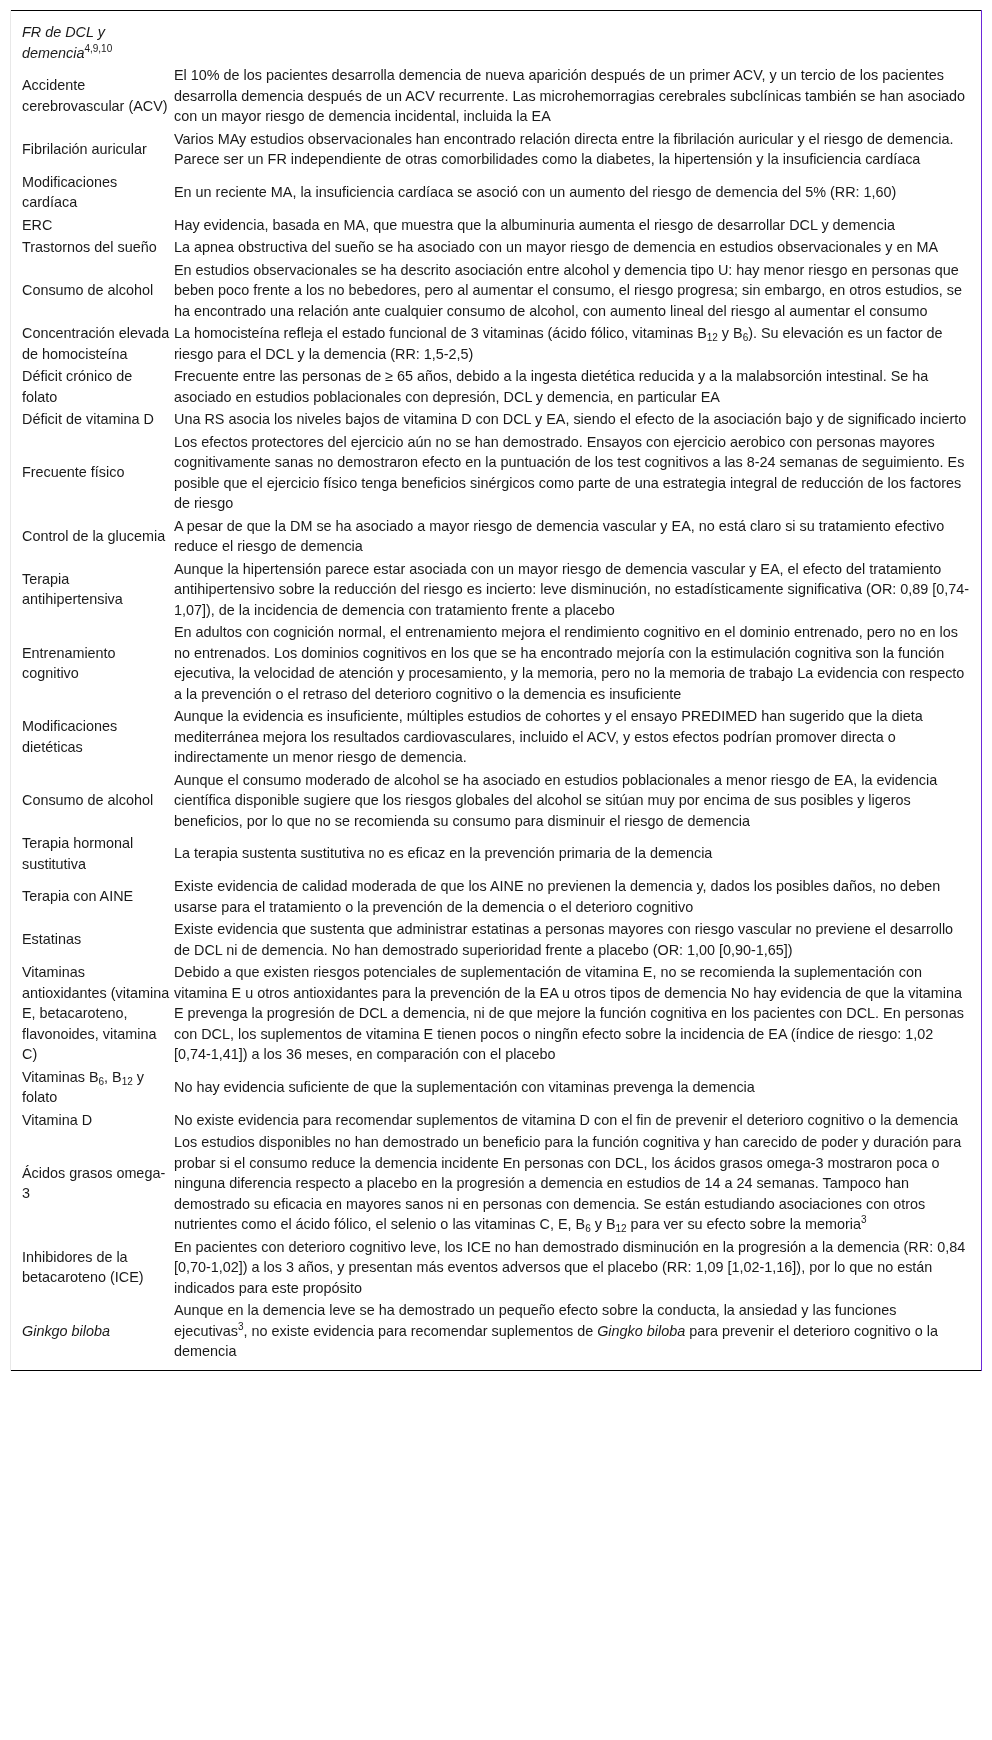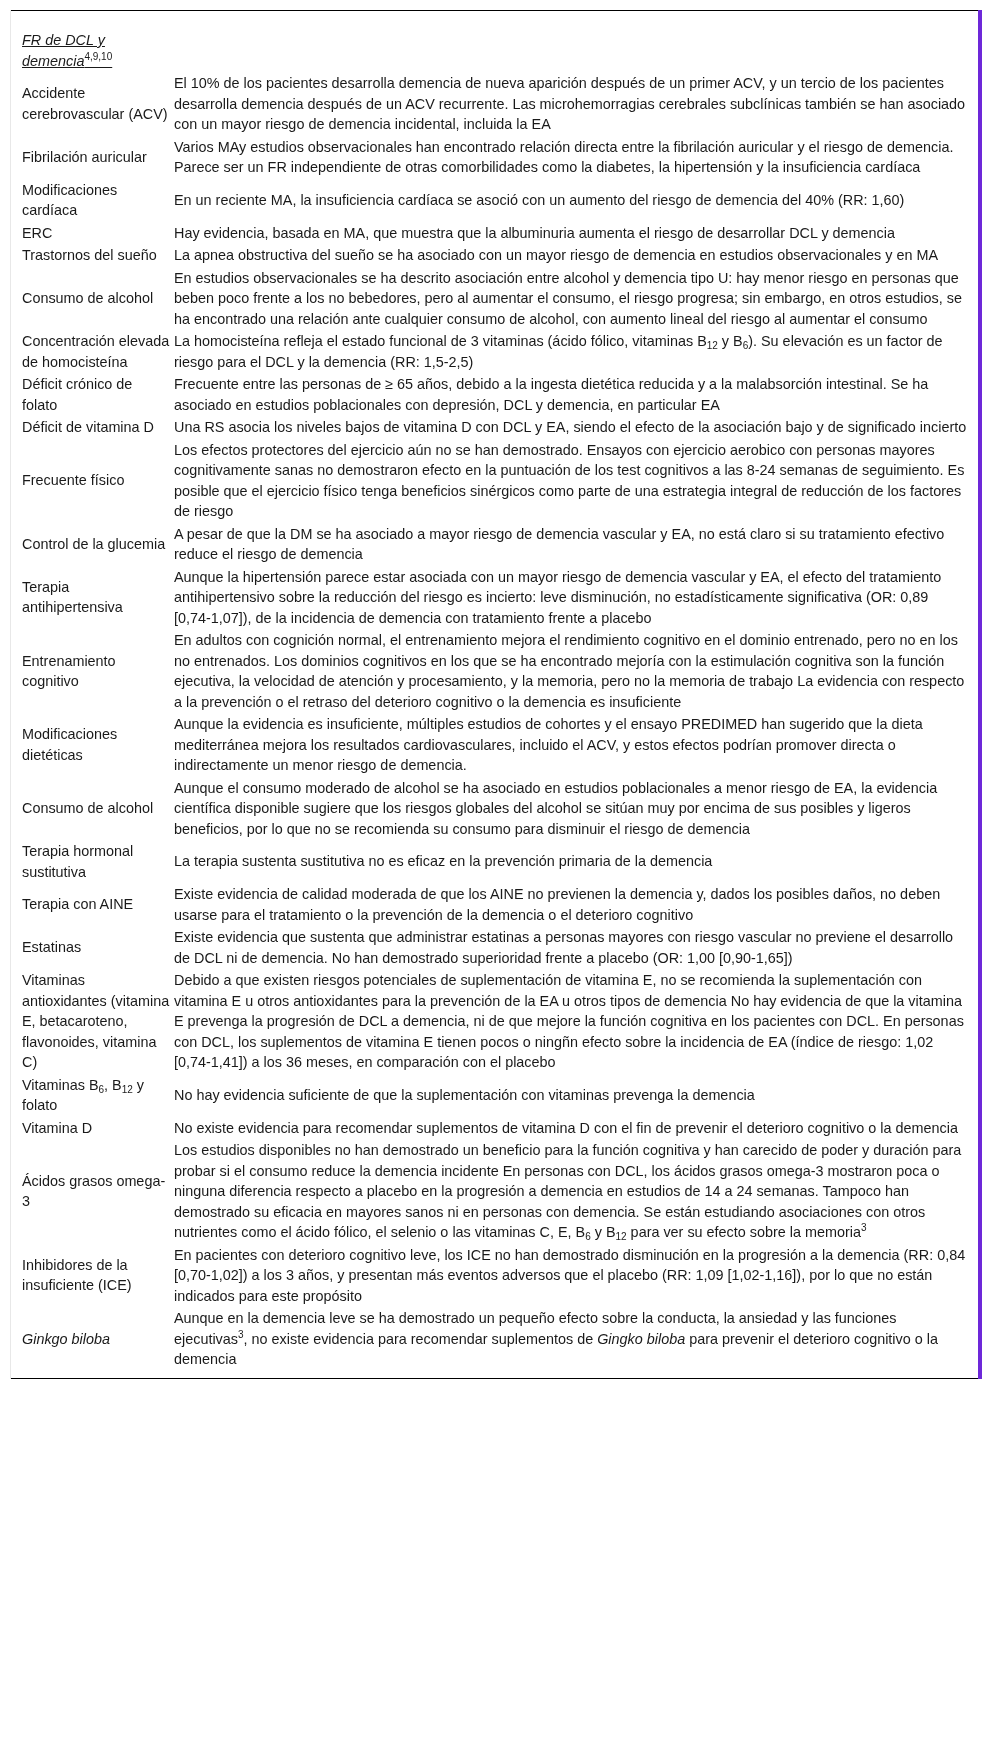--- a/index.html
+++ b/index.html
@@ -8,22 +8,22 @@
     position: absolute; left: 10px; top: 10px; width: 972px;
     border-collapse: collapse;
     font-family: "Liberation Sans", sans-serif;
     font-size: 14.4px; line-height: 20.5px; color: #1a1a1a;
     border-top: 1px solid #000; border-bottom: 1px solid #000;
   }
   .doc-table td {
     vertical-align: middle; padding: 0 0 2px 0;
   }
   .doc-table td.c1 { width: 148px; padding-left: 11px; padding-right: 4px; border-left: 1px solid #e8e8e8; }
-  .doc-table td.c2 { padding-left: 0; padding-right: 10px; border-right: 4px solid #6d28d9; }
-  .doc-table tr.first td { padding-top: 19px; text-decoration: underline; }
+  .doc-table td.c2 { padding-left: 0; padding-right: 10px; border-right: 1px solid #6d28d9; }
+  .doc-table tr.first td { padding-top: 11px; }
   .doc-table tr.last td { padding-bottom: 8px; }
   .it { font-style: italic; }
   sub, sup { font-size: 10px; line-height: 0; }
   sub { vertical-align: -3px; }
   sup { vertical-align: 6px; }
 </style>
 </head>
 <body>
 
 <table class="doc-table">
@@ -35,21 +35,21 @@
       <tr>
     <td class="c1"><span>Accidente cerebrovascular (ACV)</span></td>
     <td class="c2"><span>El 10% de los pacientes desarrolla demencia de nueva aparición después de un primer ACV, y un tercio de los pacientes desarrolla demencia después de un ACV recurrente. Las microhemorragias cerebrales subclínicas también se han asociado con un mayor riesgo de demencia incidental, incluida la EA</span></td>
   </tr>
       <tr>
     <td class="c1"><span>Fibrilación auricular</span></td>
     <td class="c2"><span>Varios MAy estudios observacionales han encontrado relación directa entre la fibrilación auricular y el riesgo de demencia. Parece ser un FR independiente de otras comorbilidades como la diabetes, la hipertensión y la insuficiencia cardíaca</span></td>
   </tr>
       <tr>
     <td class="c1"><span>Modificaciones cardíaca</span></td>
-    <td class="c2"><span>En un reciente MA, la insuficiencia cardíaca se asoció con un aumento del riesgo de demencia del 40% (RR: 1,60)</span></td>
+    <td class="c2"><span>En un reciente MA, la insuficiencia cardíaca se asoció con un aumento del riesgo de demencia del 5% (RR: 1,60)</span></td>
   </tr>
       <tr>
     <td class="c1"><span>ERC</span></td>
     <td class="c2"><span>Hay evidencia, basada en MA, que muestra que la albuminuria aumenta el riesgo de desarrollar DCL y demencia</span></td>
   </tr>
       <tr>
     <td class="c1"><span>Trastornos del sueño</span></td>
     <td class="c2"><span>La apnea obstructiva del sueño se ha asociado con un mayor riesgo de demencia en estudios observacionales y en MA</span></td>
   </tr>
       <tr>
@@ -114,21 +114,21 @@
   </tr>
       <tr>
     <td class="c1"><span>Vitamina D</span></td>
     <td class="c2"><span>No existe evidencia para recomendar suplementos de vitamina D con el fin de prevenir el deterioro cognitivo o la demencia</span></td>
   </tr>
       <tr>
     <td class="c1"><span>Ácidos grasos omega-3</span></td>
     <td class="c2"><span>Los estudios disponibles no han demostrado un beneficio para la función cognitiva y han carecido de poder y duración para probar si el consumo reduce la demencia incidente En personas con DCL, los ácidos grasos omega-3 mostraron poca o ninguna diferencia respecto a placebo en la progresión a demencia en estudios de 14 a 24 semanas. Tampoco han demostrado su eficacia en mayores sanos ni en personas con demencia. Se están estudiando asociaciones con otros nutrientes como el ácido fólico, el selenio o las vitaminas C, E, B</span><sub>6</sub><span> y B</span><sub>12</sub><span> para ver su efecto sobre la memoria</span><sup>3</sup></td>
   </tr>
       <tr>
-    <td class="c1"><span>Inhibidores de la insuficiente (ICE)</span></td>
+    <td class="c1"><span>Inhibidores de la betacaroteno (ICE)</span></td>
     <td class="c2"><span>En pacientes con deterioro cognitivo leve, los ICE no han demostrado disminución en la progresión a la demencia (RR: 0,84 [0,70-1,02]) a los 3 años, y presentan más eventos adversos que el placebo (RR: 1,09 [1,02-1,16]), por lo que no están indicados para este propósito</span></td>
   </tr>
       <tr class="last">
     <td class="c1"><span class="it">Ginkgo biloba</span></td>
     <td class="c2"><span>Aunque en la demencia leve se ha demostrado un pequeño efecto sobre la conducta, la ansiedad y las funciones ejecutivas</span><sup>3</sup><span>, no existe evidencia para recomendar suplementos de </span><span class="it">Gingko biloba</span><span> para prevenir el deterioro cognitivo o la demencia</span></td>
   </tr>
     </tbody>
 </table>
 
 </body></html>

